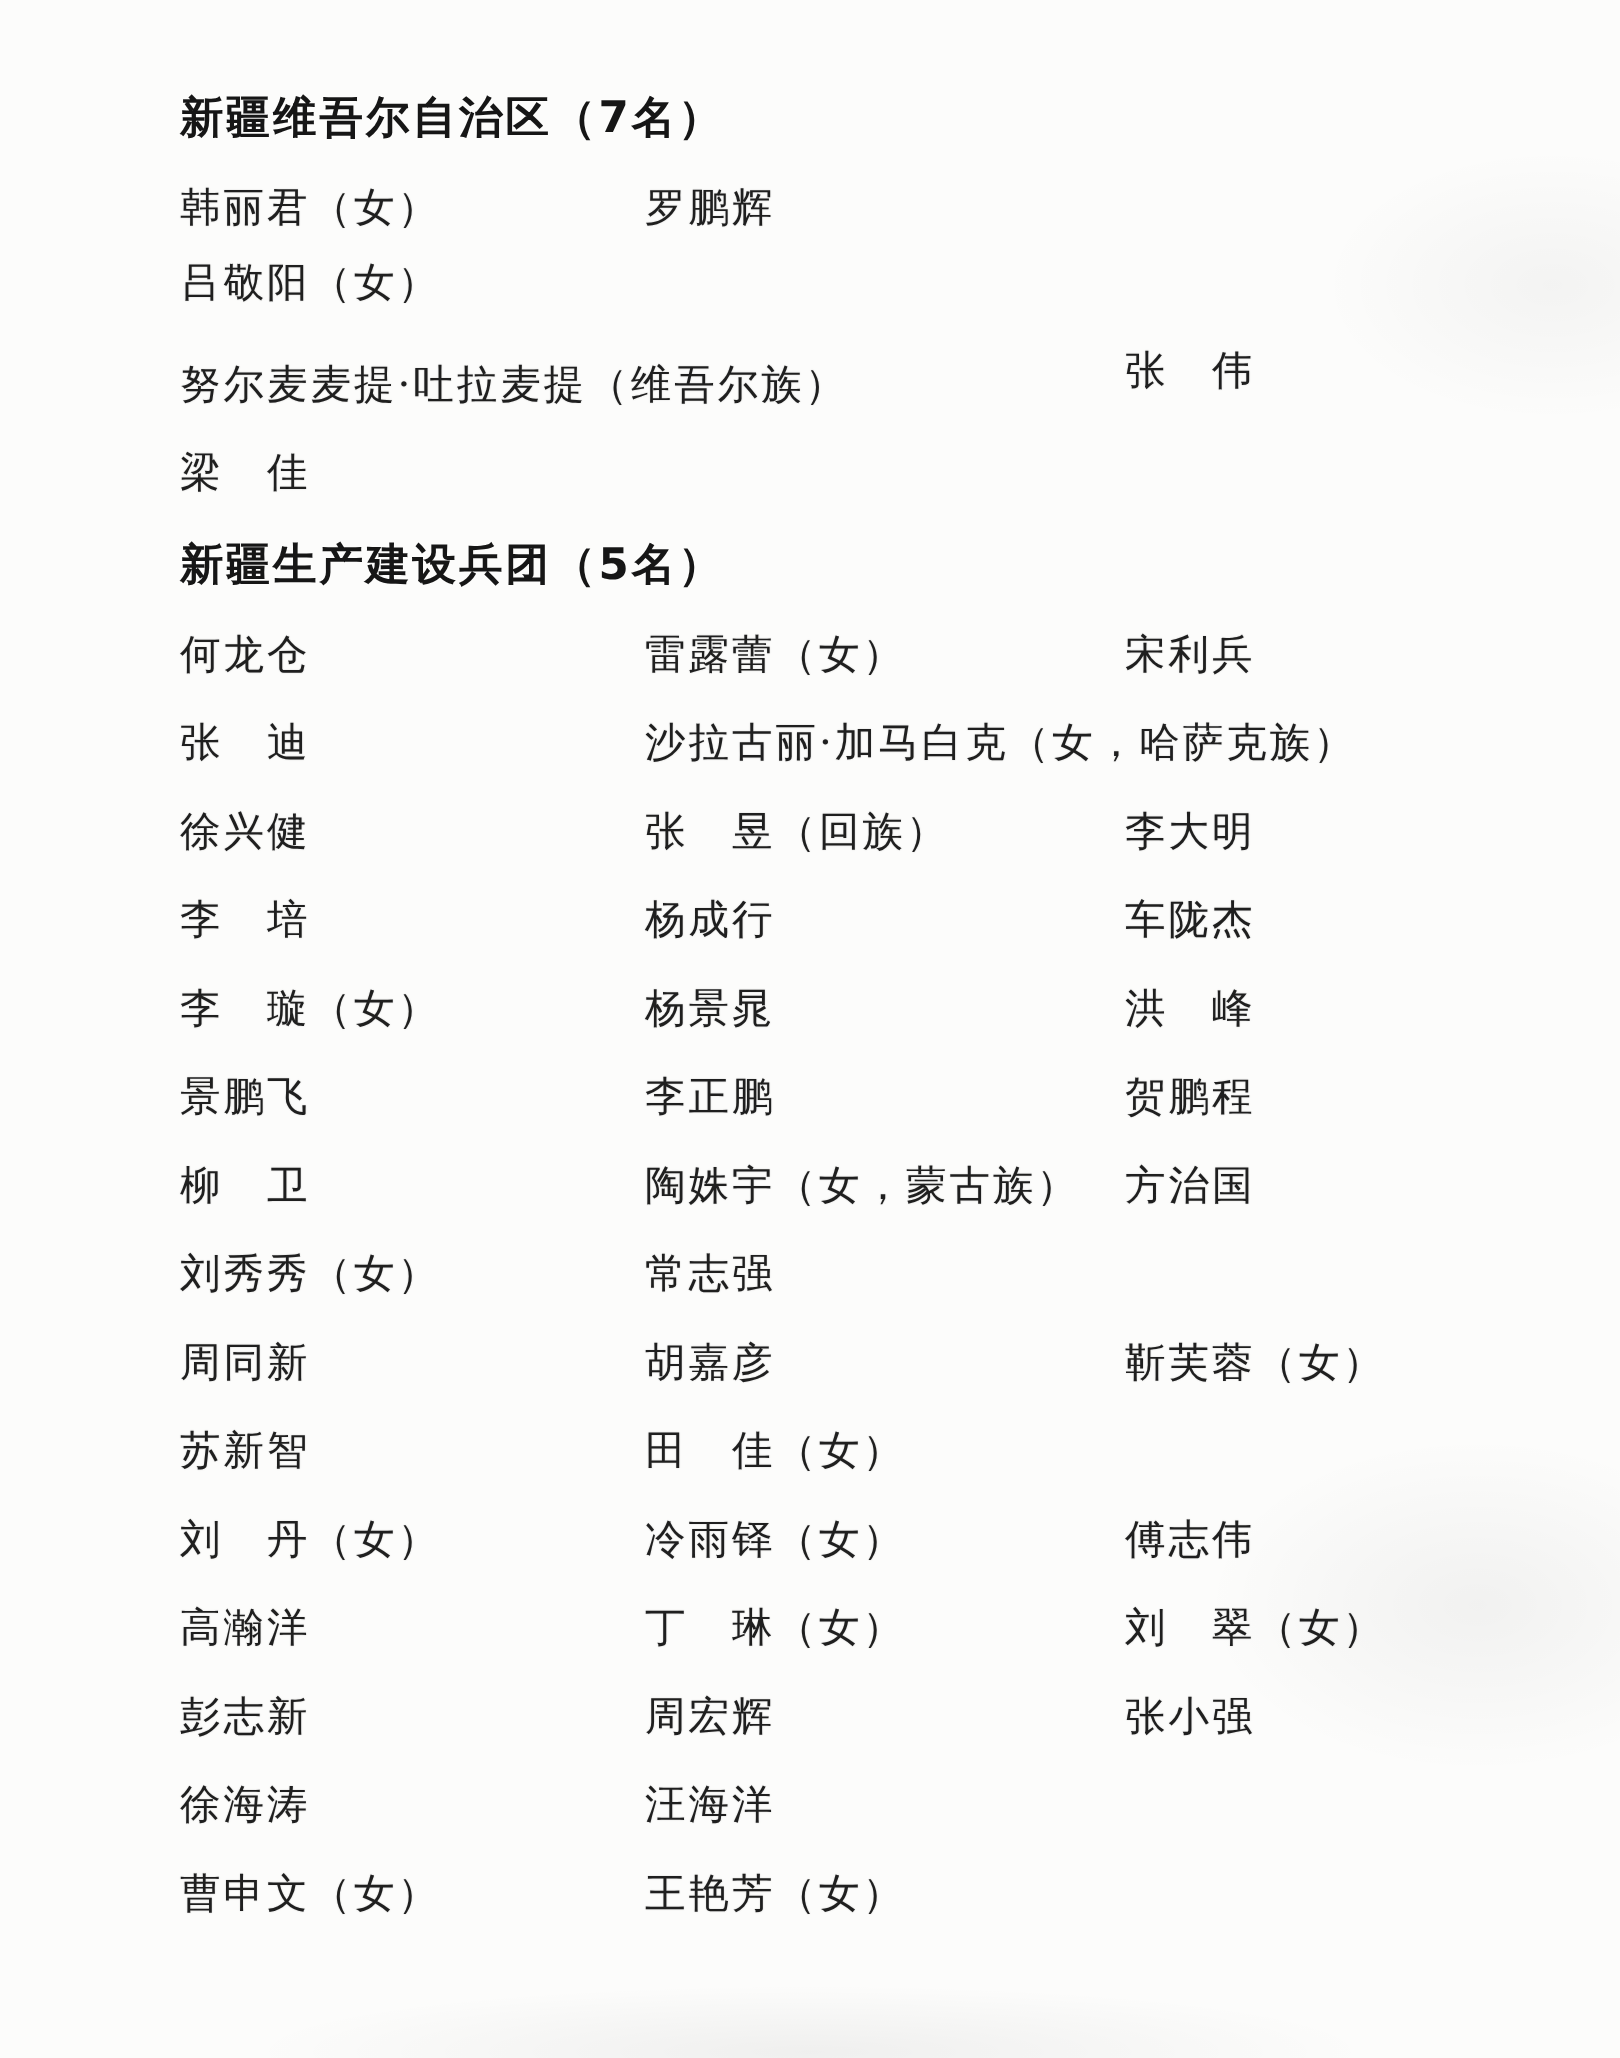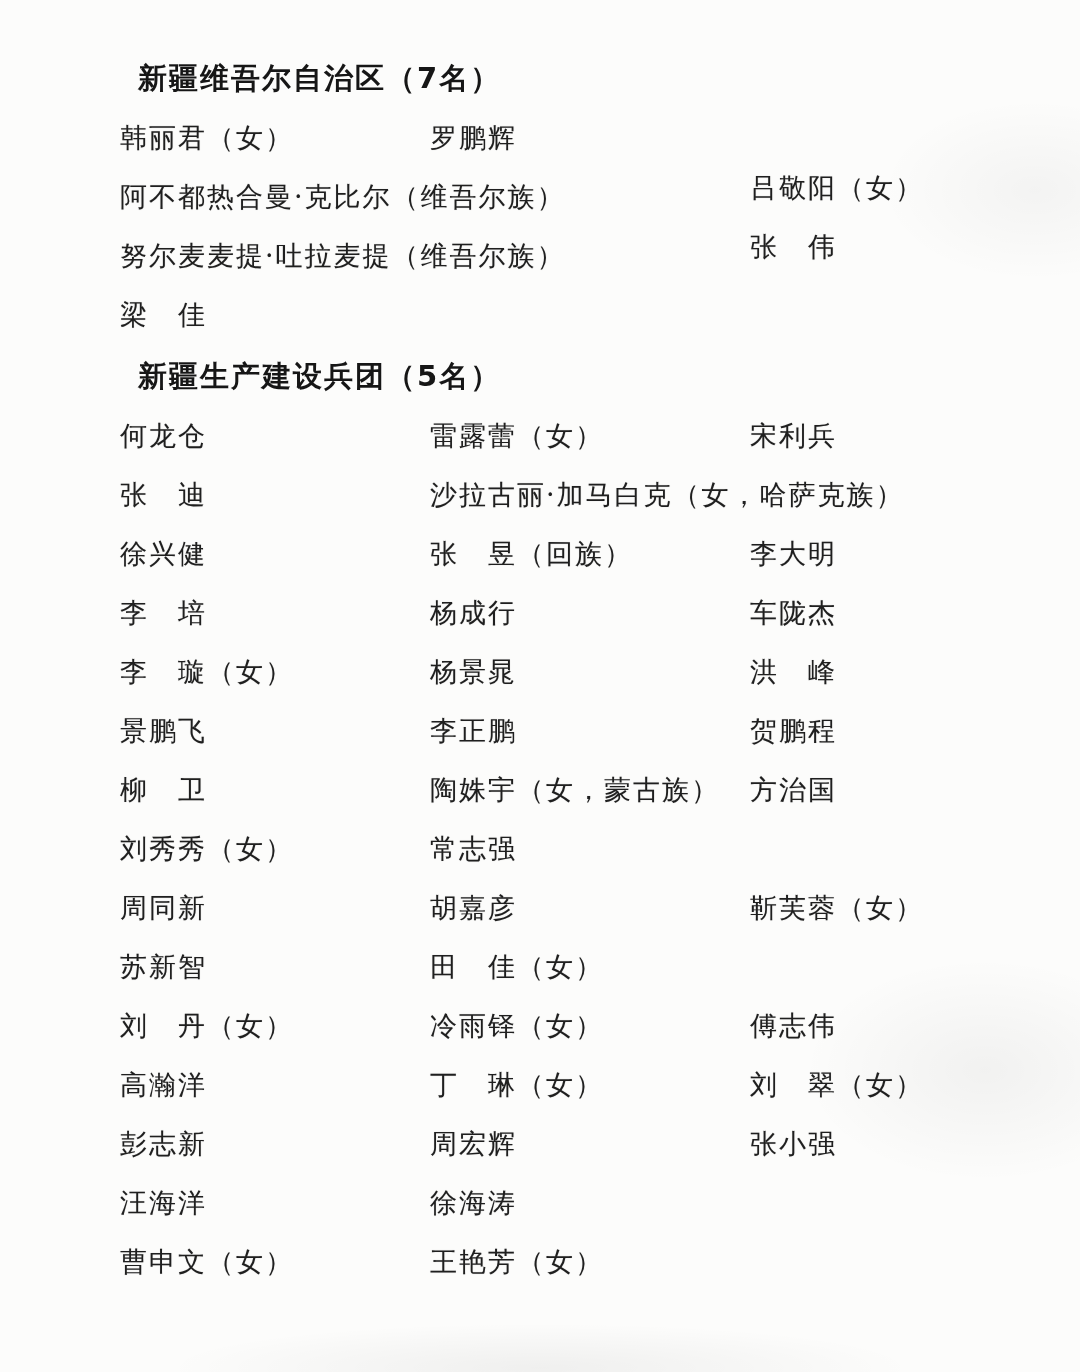--- a/index.html
+++ b/index.html
@@ -32,21 +32,20 @@
     height: 59px;
     margin-top: 3px;
     display: flex;
     align-items: center;
     font-family: "DejaVu Sans", "Liberation Sans", sans-serif;
     font-weight: 700;
     font-size: 29px;
     letter-spacing: 2px;
     white-space: nowrap;
     color: #161616;
-    margin-left: 18px;
   }
   .line {
     height: 59px;
     display: grid;
     grid-template-columns: 310px 320px 1fr;
     align-items: center;
   }
   .cell {
     white-space: nowrap;
     font-size: 27px;
@@ -60,21 +59,20 @@
 <body>
 
 <div class="page">
   <div class="content" id="sections">
       <div class="section-title">新疆维吾尔自治区（7名）</div>
       <div class="line">
         <div class="cell">韩丽君（女）</div>
         <div class="cell">罗鹏辉</div>
       </div>
       <div class="line">
-        <div class="cell span2">阿不都热合曼·克比尔（维吾尔族）</div>
         <div class="cell raised">吕敬阳（女）</div>
       </div>
       <div class="line">
         <div class="cell span2">努尔麦麦提·吐拉麦提（维吾尔族）</div>
         <div class="cell raised">张　伟</div>
       </div>
       <div class="line">
         <div class="cell">梁　佳</div>
       </div>
       <div class="section-title">新疆生产建设兵团（5名）</div>
@@ -134,21 +132,21 @@
         <div class="cell">高瀚洋</div>
         <div class="cell">丁　琳（女）</div>
         <div class="cell">刘　翠（女）</div>
       </div>
       <div class="line">
         <div class="cell">彭志新</div>
         <div class="cell">周宏辉</div>
         <div class="cell">张小强</div>
       </div>
       <div class="line">
+        <div class="cell">徐海涛</div>
         <div class="cell">汪海洋</div>
-        <div class="cell">徐海涛</div>
       </div>
       <div class="line">
         <div class="cell">曹申文（女）</div>
         <div class="cell">王艳芳（女）</div>
       </div>
     </div>
 </div>
 
 </body></html>

